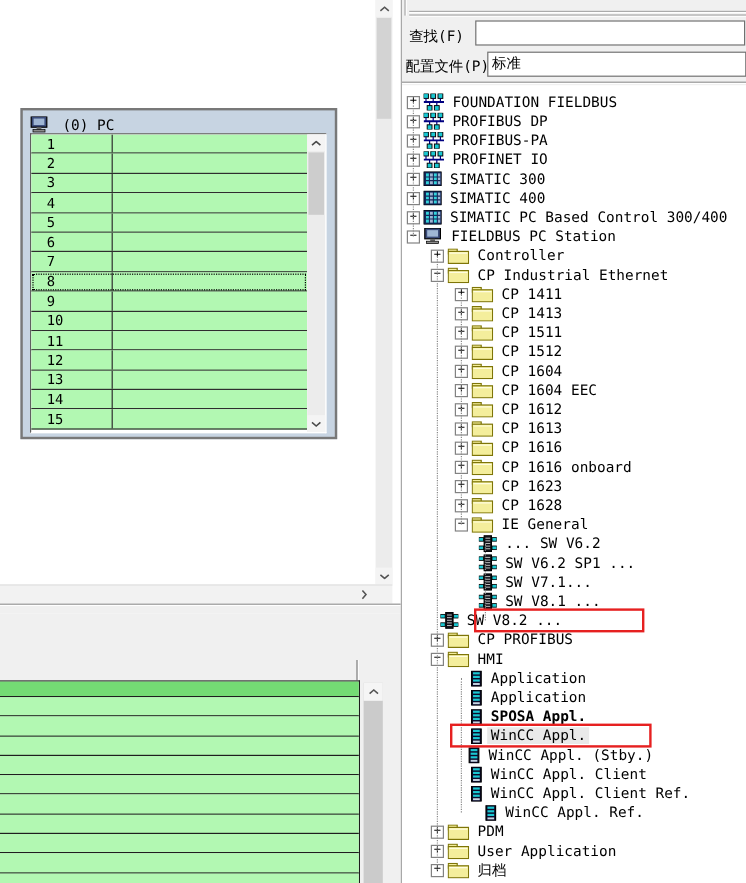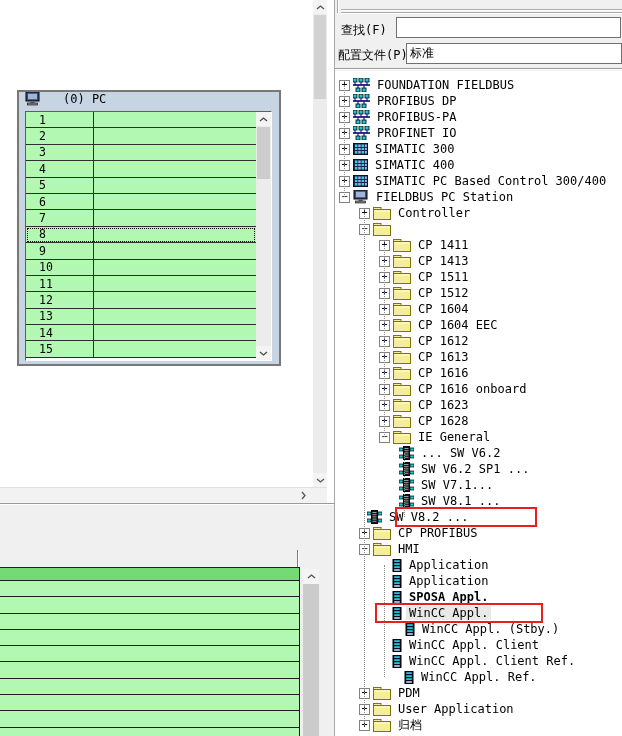--- a/index.html
+++ b/index.html
@@ -17,21 +17,21 @@
   .hscroll{position:absolute;left:0;top:487px;width:327px;height:16px;background:#F2F2F2;border-top:1px solid #E0E0E0;box-sizing:border-box;}
   .hscroll .sb-btn{position:absolute;right:17px;top:1px;width:14px;height:13px;background:#F2F2F2;
                    display:flex;align-items:center;justify-content:center;}
 
   .splitter{position:absolute;left:0;top:503px;width:334px;height:8px;background:#F0F0F0;
             border-top:1px solid #9A9A9A;box-shadow:inset 0 1px 0 #fff;box-sizing:border-box;}
 
   
   .station-window{position:absolute;left:17px;top:90px;width:264px;height:276px;
                   background:#C7D4E2;border:2px solid #787878;box-sizing:border-box;}
-  .sw-title{height:19px;display:flex;align-items:flex-start;padding-left:6px;gap:18px;font-size:12px;}
+  .sw-title{height:19px;display:flex;align-items:flex-end;padding-left:6px;gap:7px;font-size:12px;}
   .sw-table{position:absolute;left:6px;top:19px;width:247px;height:250px;background:#fff;
             border:1px solid;border-color:#5F5F5F #FFFFFF #FFFFFF #5F5F5F;box-sizing:border-box;display:flex;}
   .sw-rows{width:230px;overflow:hidden;}
   .srow{display:flex;height:15.4px;background:#B2F8B2;border-bottom:1px solid #2E2E2E;}
   .srow .sidx{width:68px;border-right:1px solid #2E2E2E;box-sizing:border-box;
               display:flex;align-items:center;padding-left:13px;font-size:11.5px;}
   .srow .scell{flex:1;}
   .srow.selected{outline:1.5px dotted #000;outline-offset:-2px;}
   .sw-scroll{width:15px;position:relative;background:#ECECEC;}
   .sw-scroll .sb-btn{position:absolute;left:0;width:15px;height:14px;background:#F4F4F4;
@@ -389,20 +389,21 @@
           </div>
           <div class="tree-row" style="padding-left: 24px;">
             <span class="expander">−</span>
             <span class="ticon">
               <svg width="18" height="13" viewBox="0 0 18 13">
                 <rect x="0.5" y="0.5" width="7.5" height="4" fill="#F4EE9C" stroke="#7E7508"></rect>
                 <rect x="0.5" y="2.5" width="17" height="10" fill="#F4EE9C" stroke="#7E7508"></rect>
                 <line x1="1.5" y1="4" x2="16.5" y2="4" stroke="#FFFDE0"></line>
               </svg>
             </span>
+            <span class="tlabel">CP Industrial Ethernet</span>
           </div>
           <div class="tree-row" style="padding-left: 44px;">
             <span class="expander">+</span>
             <span class="ticon">
               <svg width="18" height="13" viewBox="0 0 18 13">
                 <rect x="0.5" y="0.5" width="7.5" height="4" fill="#F4EE9C" stroke="#7E7508"></rect>
                 <rect x="0.5" y="2.5" width="17" height="10" fill="#F4EE9C" stroke="#7E7508"></rect>
                 <line x1="1.5" y1="4" x2="16.5" y2="4" stroke="#FFFDE0"></line>
               </svg>
             </span>
@@ -704,21 +705,21 @@
                 <rect x="1" y="0" width="8" height="13" fill="#0B0B2B" stroke="#000"></rect>
                 <rect x="2.2" y="1.2" width="5.6" height="1.8" fill="#19C8D2"></rect>
                 <rect x="2.2" y="4.2" width="5.6" height="1.8" fill="#19C8D2"></rect>
                 <rect x="2.2" y="7.2" width="5.6" height="1.8" fill="#19C8D2"></rect>
                 <rect x="2.2" y="10.2" width="5.6" height="1.6" fill="#C9D6E4"></rect>
               </svg>
             </span>
             <span class="tlabel selected">WinCC Appl.</span>
           </div>
           <div class="red-box" style="left: 40px; top: 526px; width: 168px; height: 20px;"></div>
-          <div class="tree-row" style="padding-left: 57px;">
+          <div class="tree-row" style="padding-left: 42px;">
             <span class="spacer13"></span>
             <span class="ticon">
               <svg width="10" height="13" viewBox="0 0 10 13">
                 <rect x="1" y="0" width="8" height="13" fill="#0B0B2B" stroke="#000"></rect>
                 <rect x="2.2" y="1.2" width="5.6" height="1.8" fill="#19C8D2"></rect>
                 <rect x="2.2" y="4.2" width="5.6" height="1.8" fill="#19C8D2"></rect>
                 <rect x="2.2" y="7.2" width="5.6" height="1.8" fill="#19C8D2"></rect>
                 <rect x="2.2" y="10.2" width="5.6" height="1.6" fill="#C9D6E4"></rect>
               </svg>
             </span>

